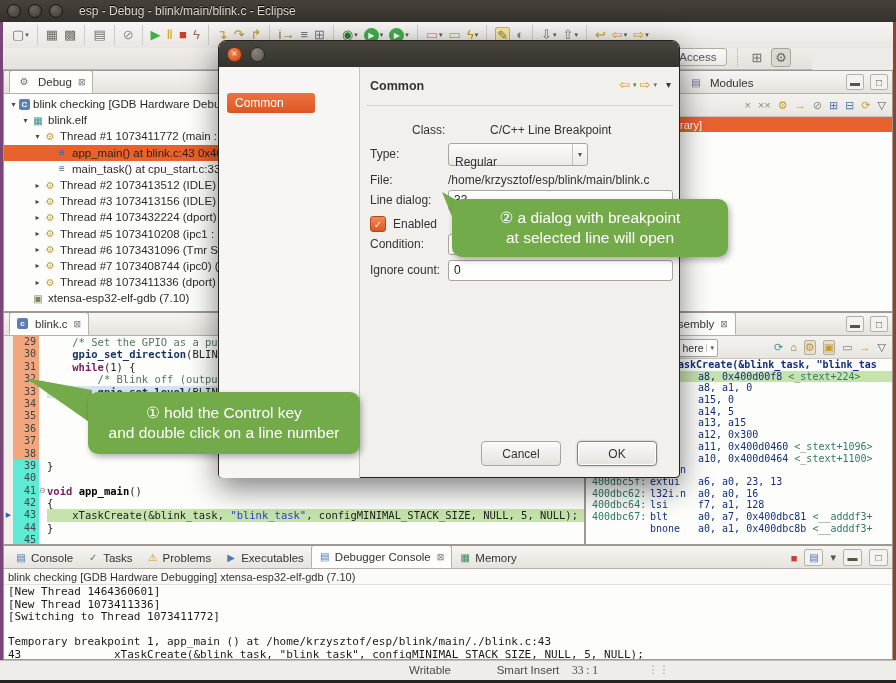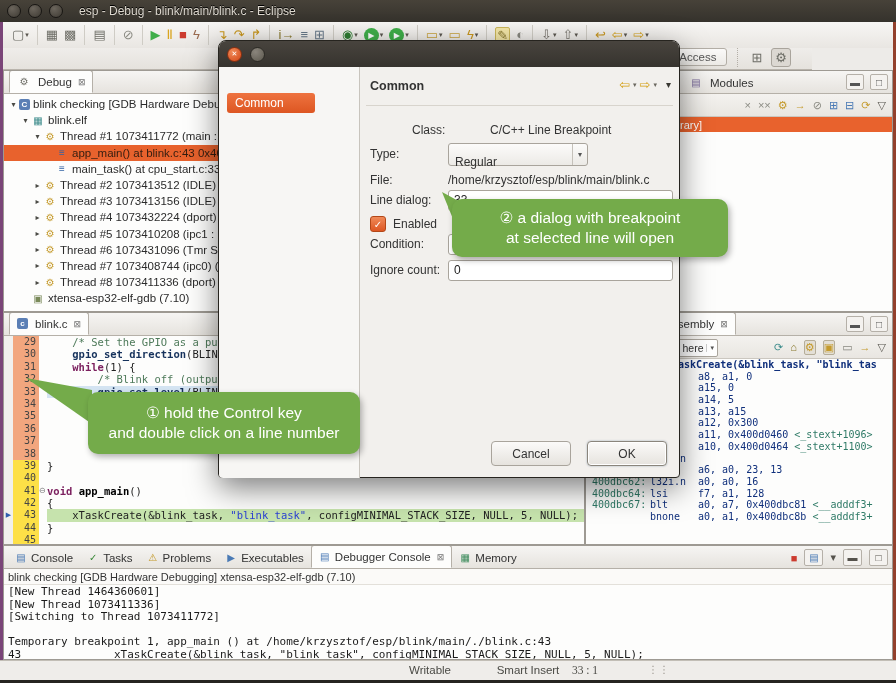--- a/index.html
+++ b/index.html
@@ -64,21 +64,21 @@
     display:flex;align-items:center;justify-content:flex-end;padding-right:6px;gap:7px;}
   .vbi{font-size:11px;color:#8a7a4a;}
   .mod-sel{height:15px;background:#e8622d;color:#fff;font-size:11px;display:flex;align-items:center;}
   .mod-sel span{margin-left:94px;}
 
   
   #editor-panel{left:3px;top:312px;width:582px;height:233px;}
   #editor-lines{position:relative;}
   .erow{height:12.4px;display:flex;align-items:stretch;font-size:10.5px;line-height:12.4px;}
   .emark{width:9px;background:#f1f0ed;flex:none;font-size:7px;color:#2f5fae;text-align:center;}
-  .egut{width:23px;flex:none;background:#fde047;color:#444;text-align:right;padding-right:3px;
+  .egut{width:23px;flex:none;background:#5eead4;color:#444;text-align:right;padding-right:3px;
     font-family:"DejaVu Sans Mono",monospace;font-size:10px;}
   .egut.hl{background:#f2a67e;}
   .efold{width:8px;flex:none;font-size:8px;color:#777;line-height:12.4px;}
   .ecode{flex:1;white-space:pre;font-family:"DejaVu Sans Mono",monospace;}
   .erow.bg-cur .ecode{background:#d4e4f2;}
   .erow.bg-exec .ecode{background:#c6e3ad;}
   .s-pln{color:#222;} .s-cmt{color:#4e7a5a;} .s-kw{color:#7b1f5e;font-weight:bold;}
   .s-fn{color:#16325c;font-weight:bold;} .s-fnb{color:#000;font-weight:bold;} .s-str{color:#2a3fd4;}
 
   
@@ -146,21 +146,21 @@
   .dinput{flex:1;height:19px;background:#fff;border:1px solid #a9a49c;border-radius:3px;
     font-size:12px;color:#222;padding:0 5px;font-family:"Liberation Sans",sans-serif;box-sizing:content-box;}
   .dselect{width:138px;height:21px;background:linear-gradient(#fcfbfa,#eceae6);border:1px solid #a9a49c;
     border-radius:3px;display:flex;align-items:center;font-size:12px;}
   .dselect .txt{flex:1;padding-left:6px;margin-top:15px;}
   .dselect .dd{font-size:8px;color:#555;border-left:1px solid #c5c1ba;align-self:stretch;
     display:flex;align-items:center;padding:0 5px;}
   .dcheck{width:14px;height:14px;border-radius:3px;background:linear-gradient(#f08a58,#dd5622);
     border:1px solid #b34717;color:#fff;font-size:10px;display:flex;align-items:center;
     justify-content:center;margin-right:7px;flex:none;}
-  .dlg-btns{position:absolute;right:14px;bottom:12px;display:flex;gap:16px;}
+  .dlg-btns{position:absolute;right:24px;bottom:12px;display:flex;gap:16px;}
   .btn{min-width:78px;height:23px;background:linear-gradient(#fbfaf9,#e6e3de);border:1px solid #a9a49c;
     border-radius:4px;font-size:12px;color:#333;display:flex;align-items:center;justify-content:center;}
   .btn.default{border-color:#8a857c;box-shadow:inset 0 0 0 1px #fff,0 0 2px #9aa7b8;}
 
   
   .callout{position:absolute;z-index:60;background:#74ab4a;border-radius:10px;color:#fff;
     display:flex;flex-direction:column;align-items:center;justify-content:center;
     font-size:15.5px;line-height:1.3;box-shadow:2px 3px 6px rgba(0,0,0,.3);}
   .callout .badge{margin-right:4px;}
   .ctail{position:absolute;z-index:59;}
@@ -524,20 +524,24 @@
         <span class="vbi" style="color: rgb(197, 155, 45); background: rgb(227, 223, 214); border: 1px solid rgb(181, 173, 152); border-radius: 2px;">⚙</span>
         <span class="vbi" style="color: rgb(197, 155, 45); background: rgb(227, 223, 214); border: 1px solid rgb(181, 173, 152); border-radius: 2px;">▣</span>
         <span class="vbi" style="color: rgb(138, 138, 130);">▭</span>
         <span class="vbi" style="color: rgb(197, 155, 45);">→</span>
         <span class="vbi" style="color: rgb(85, 82, 76);">▽</span>
       </div>
     <div id="dis-lines">
         <div class="drow">
           <span class="dsrc">xTaskCreate(&amp;blink_task, "blink_tas</span>
         </div>
+        <div class="drow green">
+          <span class="dmn">l32r</span>
+          <span class="dops">a8, 0x400d00f8 <span class="dsym">&lt;_stext+224&gt;</span></span>
+        </div>
         <div class="drow">
           <span class="dmn">addi</span>
           <span class="dops">a8, a1, 0</span>
         </div>
         <div class="drow">
           <span class="dmn">movi</span>
           <span class="dops">a15, 0</span>
         </div>
         <div class="drow">
           <span class="dmn">movi</span>

